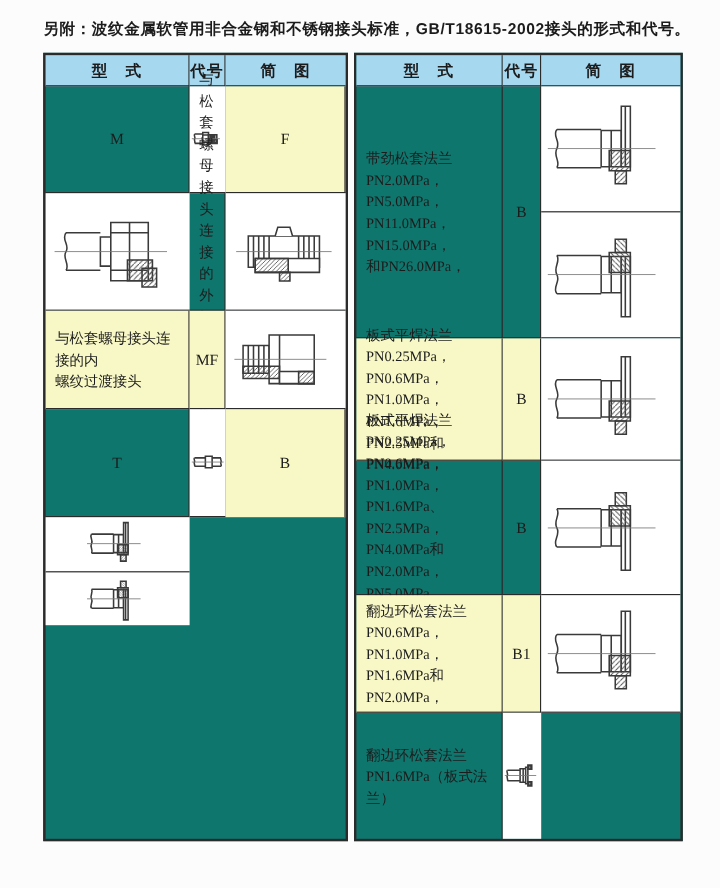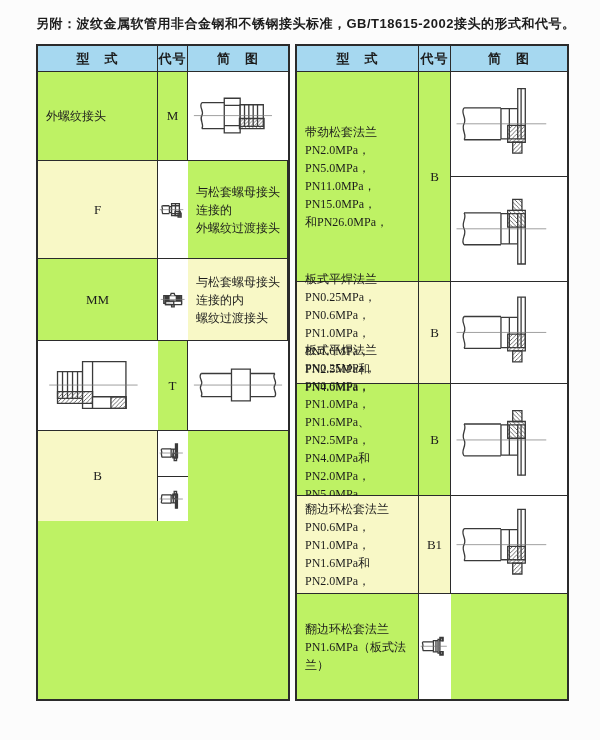--- a/index.html
+++ b/index.html
@@ -2,21 +2,21 @@
 <html><head>
 <meta charset="utf-8">
 <style>
   html,body{margin:0;padding:0;background:#fcfcfc;}
   body{width:600px;height:740px;overflow:hidden;
        font-family:"Liberation Serif","DejaVu Serif",serif;color:#1c1c1c;}
   .page{padding:15px 0 0 36px;border-radius:17px;}
   .title{font-weight:bold;font-size:13px;letter-spacing:.5px;margin-bottom:11px;
          font-family:"Liberation Sans","DejaVu Sans",sans-serif;}
   .tables{display:flex;gap:5px;align-items:flex-start;}
-  .tbl{display:grid;border:2px solid #2b2b2b;background:#bef264;box-sizing:border-box;}
+  .tbl{display:grid;border:2px solid #2b2b2b;background:#0f766e;box-sizing:border-box;}
   .tbl-left{width:254px;grid-template-columns:120px 30px 1fr;
             grid-template-rows:26px 89px 98px 82px 90px 90px 178px;}
   .tbl-right{width:274px;grid-template-columns:122px 32px 1fr;
              grid-template-rows:26px 210px 102px 112px 98px 105px;}
   .c{border-right:1.5px solid #2b2b2b;border-bottom:1.5px solid #2b2b2b;
      box-sizing:border-box;min-width:0;min-height:0;}
   .noR{border-right:none;}
   .noB{border-bottom:none;}
   .h{background:#a6d8f0;display:flex;align-items:center;justify-content:center;
      font-size:13px;font-weight:bold;letter-spacing:1px;}
@@ -116,46 +116,45 @@
 <div class="page">
   <div class="title">另附：波纹金属软管用非合金钢和不锈钢接头标准，GB/T18615-2002接头的形式和代号。</div>
 
   <div class="tables">
 
     <div class="tbl tbl-left">
       <div class="c h">型　式</div>
       <div class="c h">代号</div>
       <div class="c h noR">简　图</div>
 
-      <div class="c t">外螺纹接头</div>
       <div class="c k">M</div>
       <div class="c d noR">
         <svg class="fig" viewBox="0 0 130 96">
             <use href="#fig-m"></use>
           </svg>
       </div>
 
       <div class="c k hl">F</div>
       <div class="c d noR">
         <svg class="fig" viewBox="0 0 130 96">
             <use href="#fig-f"></use>
           </svg>
       </div>
 
       <div class="c t">与松套螺母接头连接的
 外螺纹过渡接头</div>
-      <div class="c k">MM</div>
       <div class="c d noR">
         <svg class="fig" viewBox="0 0 130 96">
             <use href="#fig-mm"></use>
           </svg>
       </div>
 
       <div class="c t hl">与松套螺母接头连接的内
 螺纹过渡接头</div>
+      <div class="c k hl">MF</div>
       <div class="c d noR">
         <svg class="fig" viewBox="0 0 130 96">
             <use href="#fig-mf"></use>
           </svg>
       </div>
 
       <div class="c k">T</div>
       <div class="c d noR">
         <svg class="fig" viewBox="0 0 130 96">
             <use href="#fig-t"></use>

